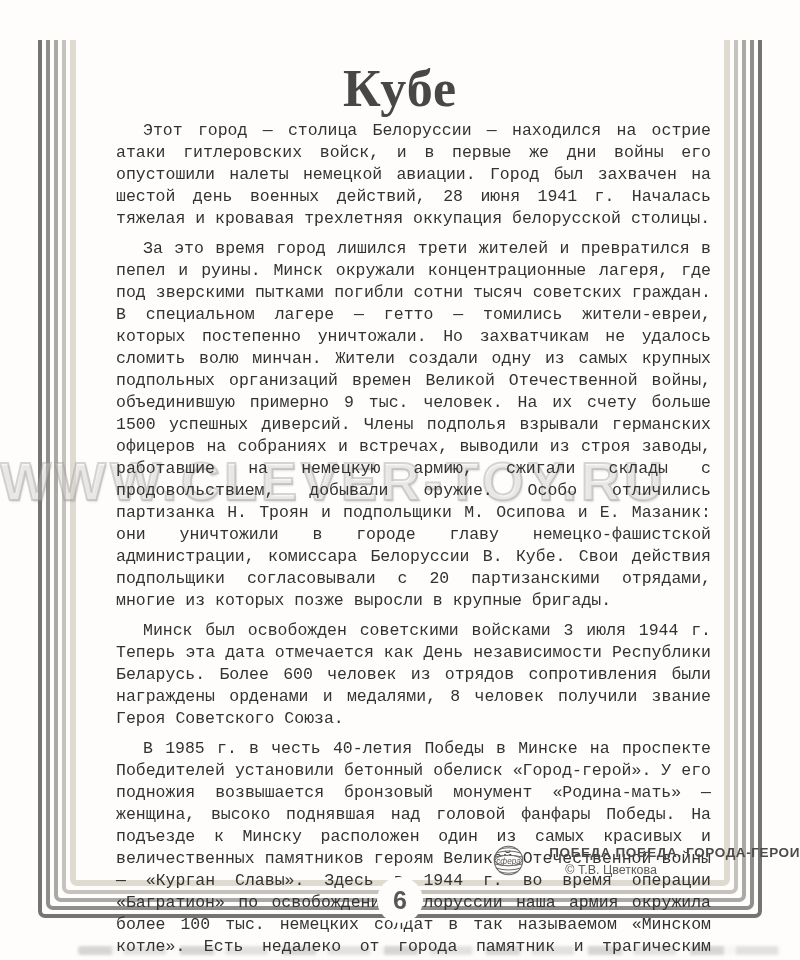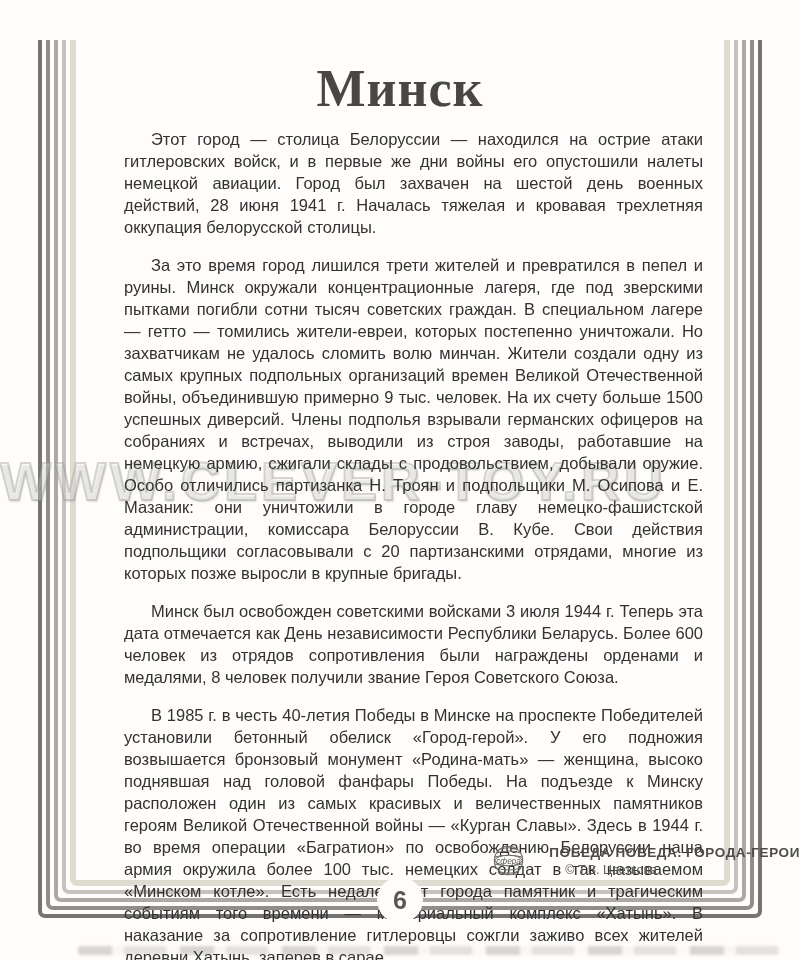--- a/index.html
+++ b/index.html
@@ -23,21 +23,21 @@
     font-family:"Liberation Serif","DejaVu Serif",serif;
     font-weight:bold;font-size:52px;line-height:56px;color:#484746;
     letter-spacing:1px;
   }
   
   .body-text{
     position:absolute;top:112px;left:108px;width:611px;
     font-size:16.5px;line-height:22px;color:#333231;
     text-align:justify;
   }
-  .body-text p{margin:16px;text-indent:27px;}
+  .body-text p{margin:8px;text-indent:27px;font-family:Liberation Mono, monospace;}
   
   .watermark{
     position:absolute;top:450px;left:0;width:100%;
     font-weight:bold;font-size:54px;letter-spacing:4px;
     color:rgba(255,255,255,0.25);
     -webkit-text-stroke:2px rgba(150,148,145,0.38);
     text-shadow:1px 2px 2px rgba(120,118,115,0.22);
     white-space:nowrap;z-index:1;pointer-events:none;
   }
   
@@ -74,21 +74,21 @@
           <div class="frame f4">
             <div class="frame f5"></div>
           </div>
         </div>
       </div>
     </div>
 </div>
 
 <div class="watermark">WWW.CLEVER-TOY.RU</div>
 
-<h1 class="page-title">Минск</h1>
+<h1 class="page-title">Кубе</h1>
 
 <div class="body-text" style="z-index:2;position:absolute;">
   <p>Этот город — столица Белоруссии — находился на острие атаки гитлеровских войск, и в первые же дни войны его опустошили налеты немецкой авиации. Город был захвачен на шестой день военных действий, 28 июня 1941 г. Началась тяжелая и кровавая трехлетняя оккупация белорусской столицы.</p>
   <p>За это время город лишился трети жителей и превратился в пепел и руины. Минск окружали концентрационные лагеря, где под зверскими пытками погибли сотни тысяч советских граждан. В специальном лагере — гетто — томились жители-евреи, которых постепенно уничтожали. Но захватчикам не удалось сломить волю минчан. Жители создали одну из самых крупных подпольных организаций времен Великой Отечественной войны, объединившую примерно 9 тыс. человек. На их счету больше 1500 успешных диверсий. Члены подполья взрывали германских офицеров на собраниях и встречах, выводили из строя заводы, работавшие на немецкую армию, сжигали склады с продовольствием, добывали оружие. Особо отличились партизанка Н. Троян и подпольщики М. Осипова и Е. Мазаник: они уничтожили в городе главу немецко-фашистской администрации, комиссара Белоруссии В. Кубе. Свои действия подпольщики согласовывали с 20 партизанскими отрядами, многие из которых позже выросли в крупные бригады.</p>
   <p>Минск был освобожден советскими войсками 3 июля 1944 г. Теперь эта дата отмечается как День независимости Республики Беларусь. Более 600 человек из отрядов сопротивления были награждены орденами и медалями, 8 человек получили звание Героя Советского Союза.</p>
   <p>В 1985 г. в честь 40-летия Победы в Минске на проспекте Победителей установили бетонный обелиск «Город-герой». У его подножия возвышается бронзовый монумент «Родина-мать» — женщина, высоко поднявшая над головой фанфары Победы. На подъезде к Минску расположен один из самых красивых и величественных памятников героям Великой Отечественной войны — «Курган Славы». Здесь в 1944 г. во время операции «Багратион» по освобождению Белоруссии наша армия окружила более 100 тыс. немецких солдат в так называемом «Минском котле». Есть недалеко от города памятник и трагическим событиям того времени — мемориальный комплекс «Хатынь». В наказание за сопротивление гитлеровцы сожгли заживо всех жителей деревни Хатынь, заперев в сарае.</p>
 </div>
 
 <div class="footer">
   <span class="logo">

